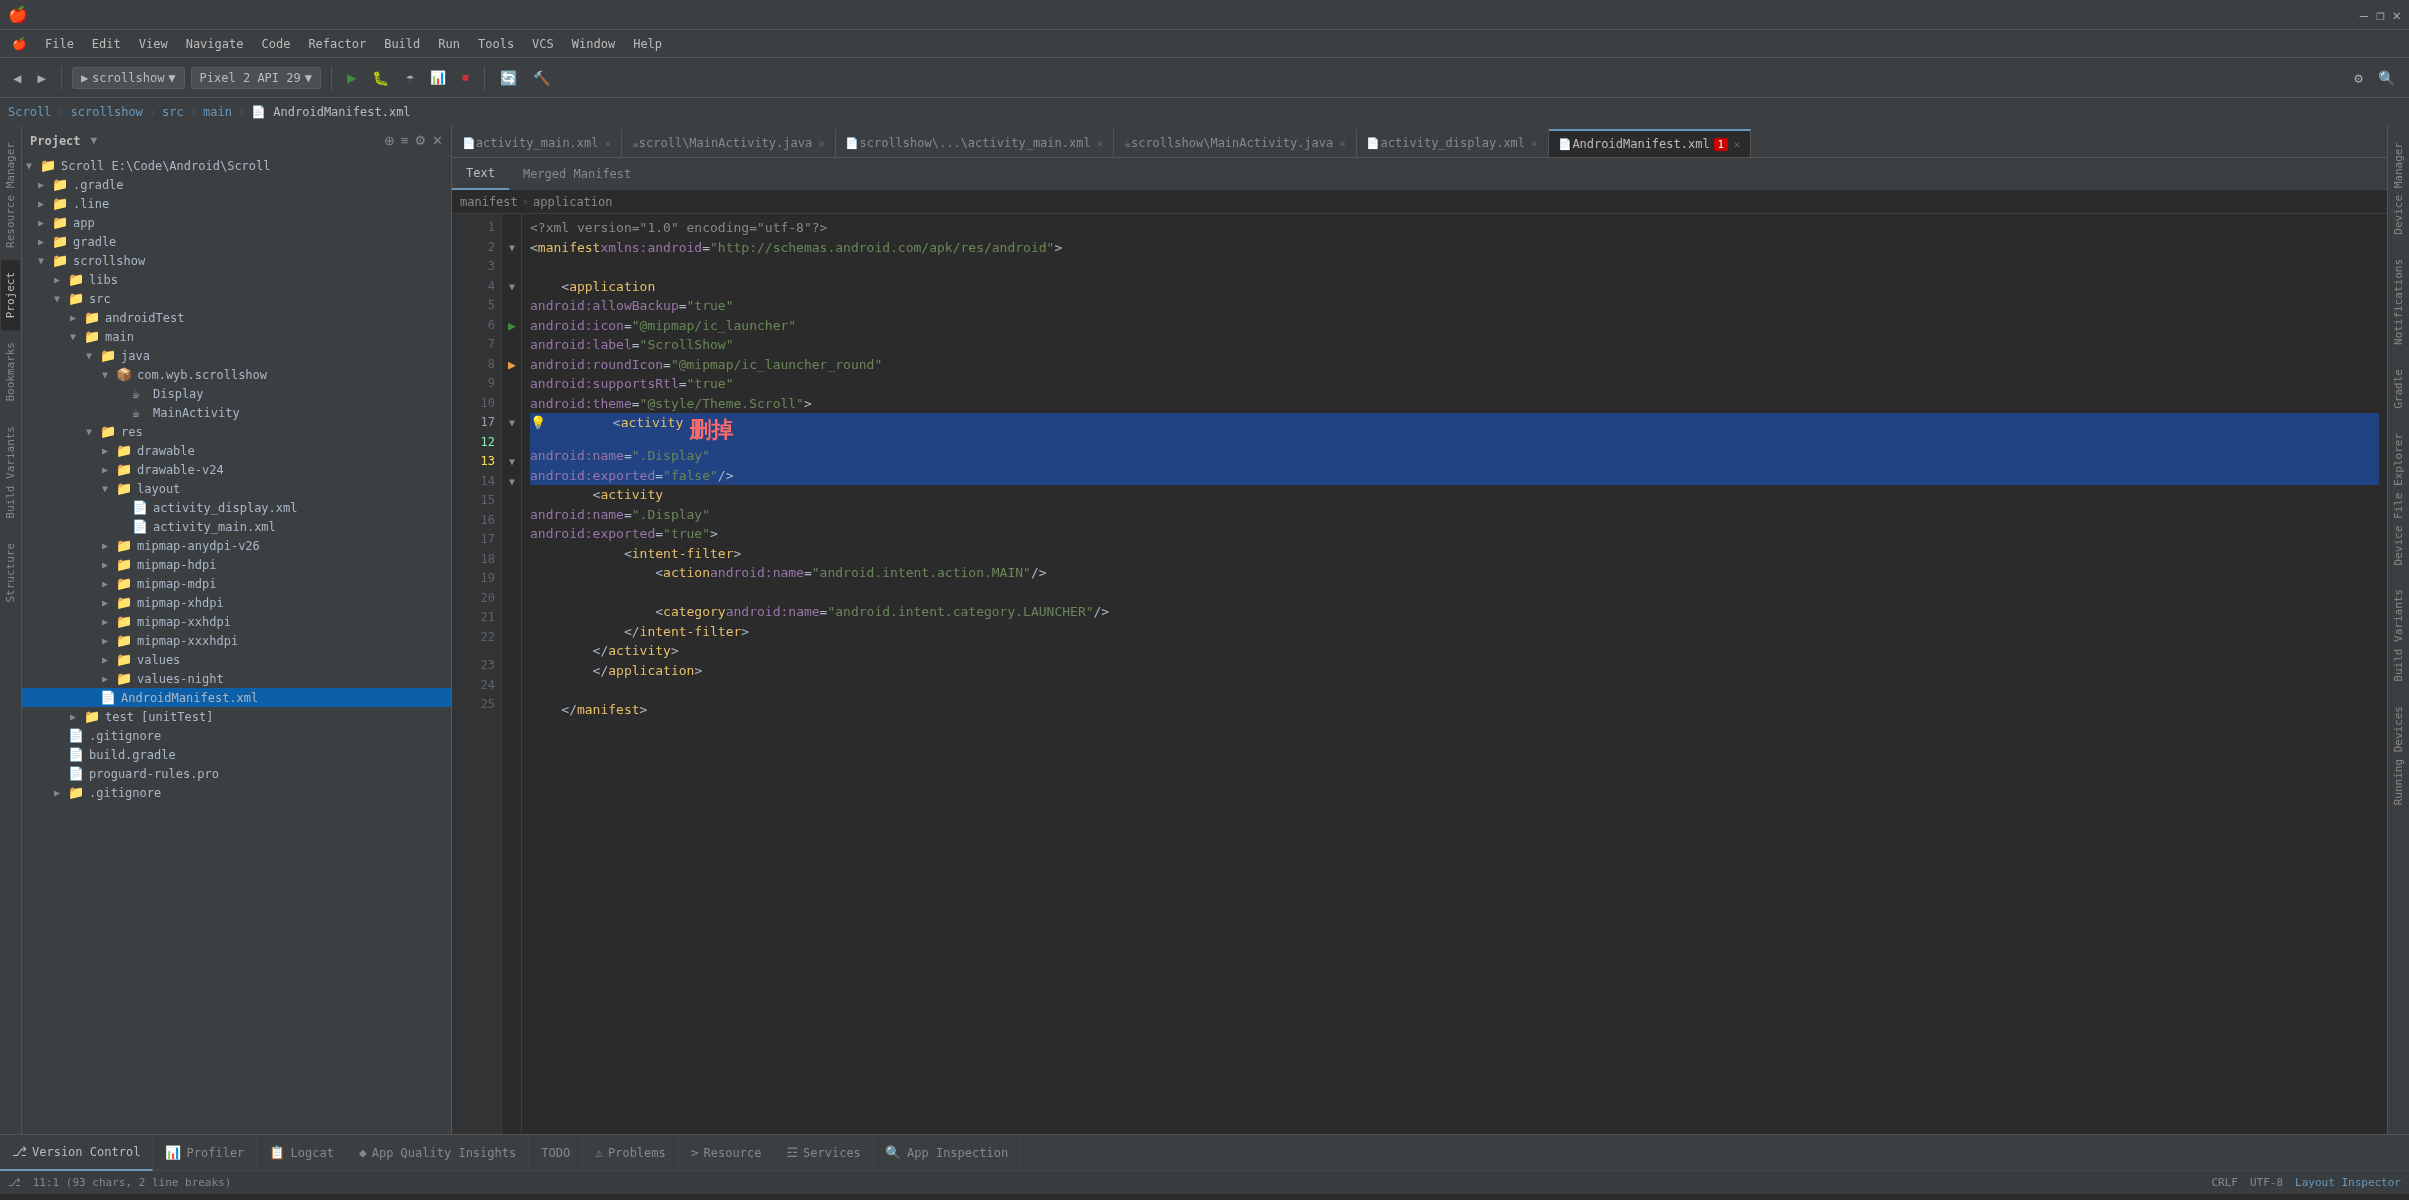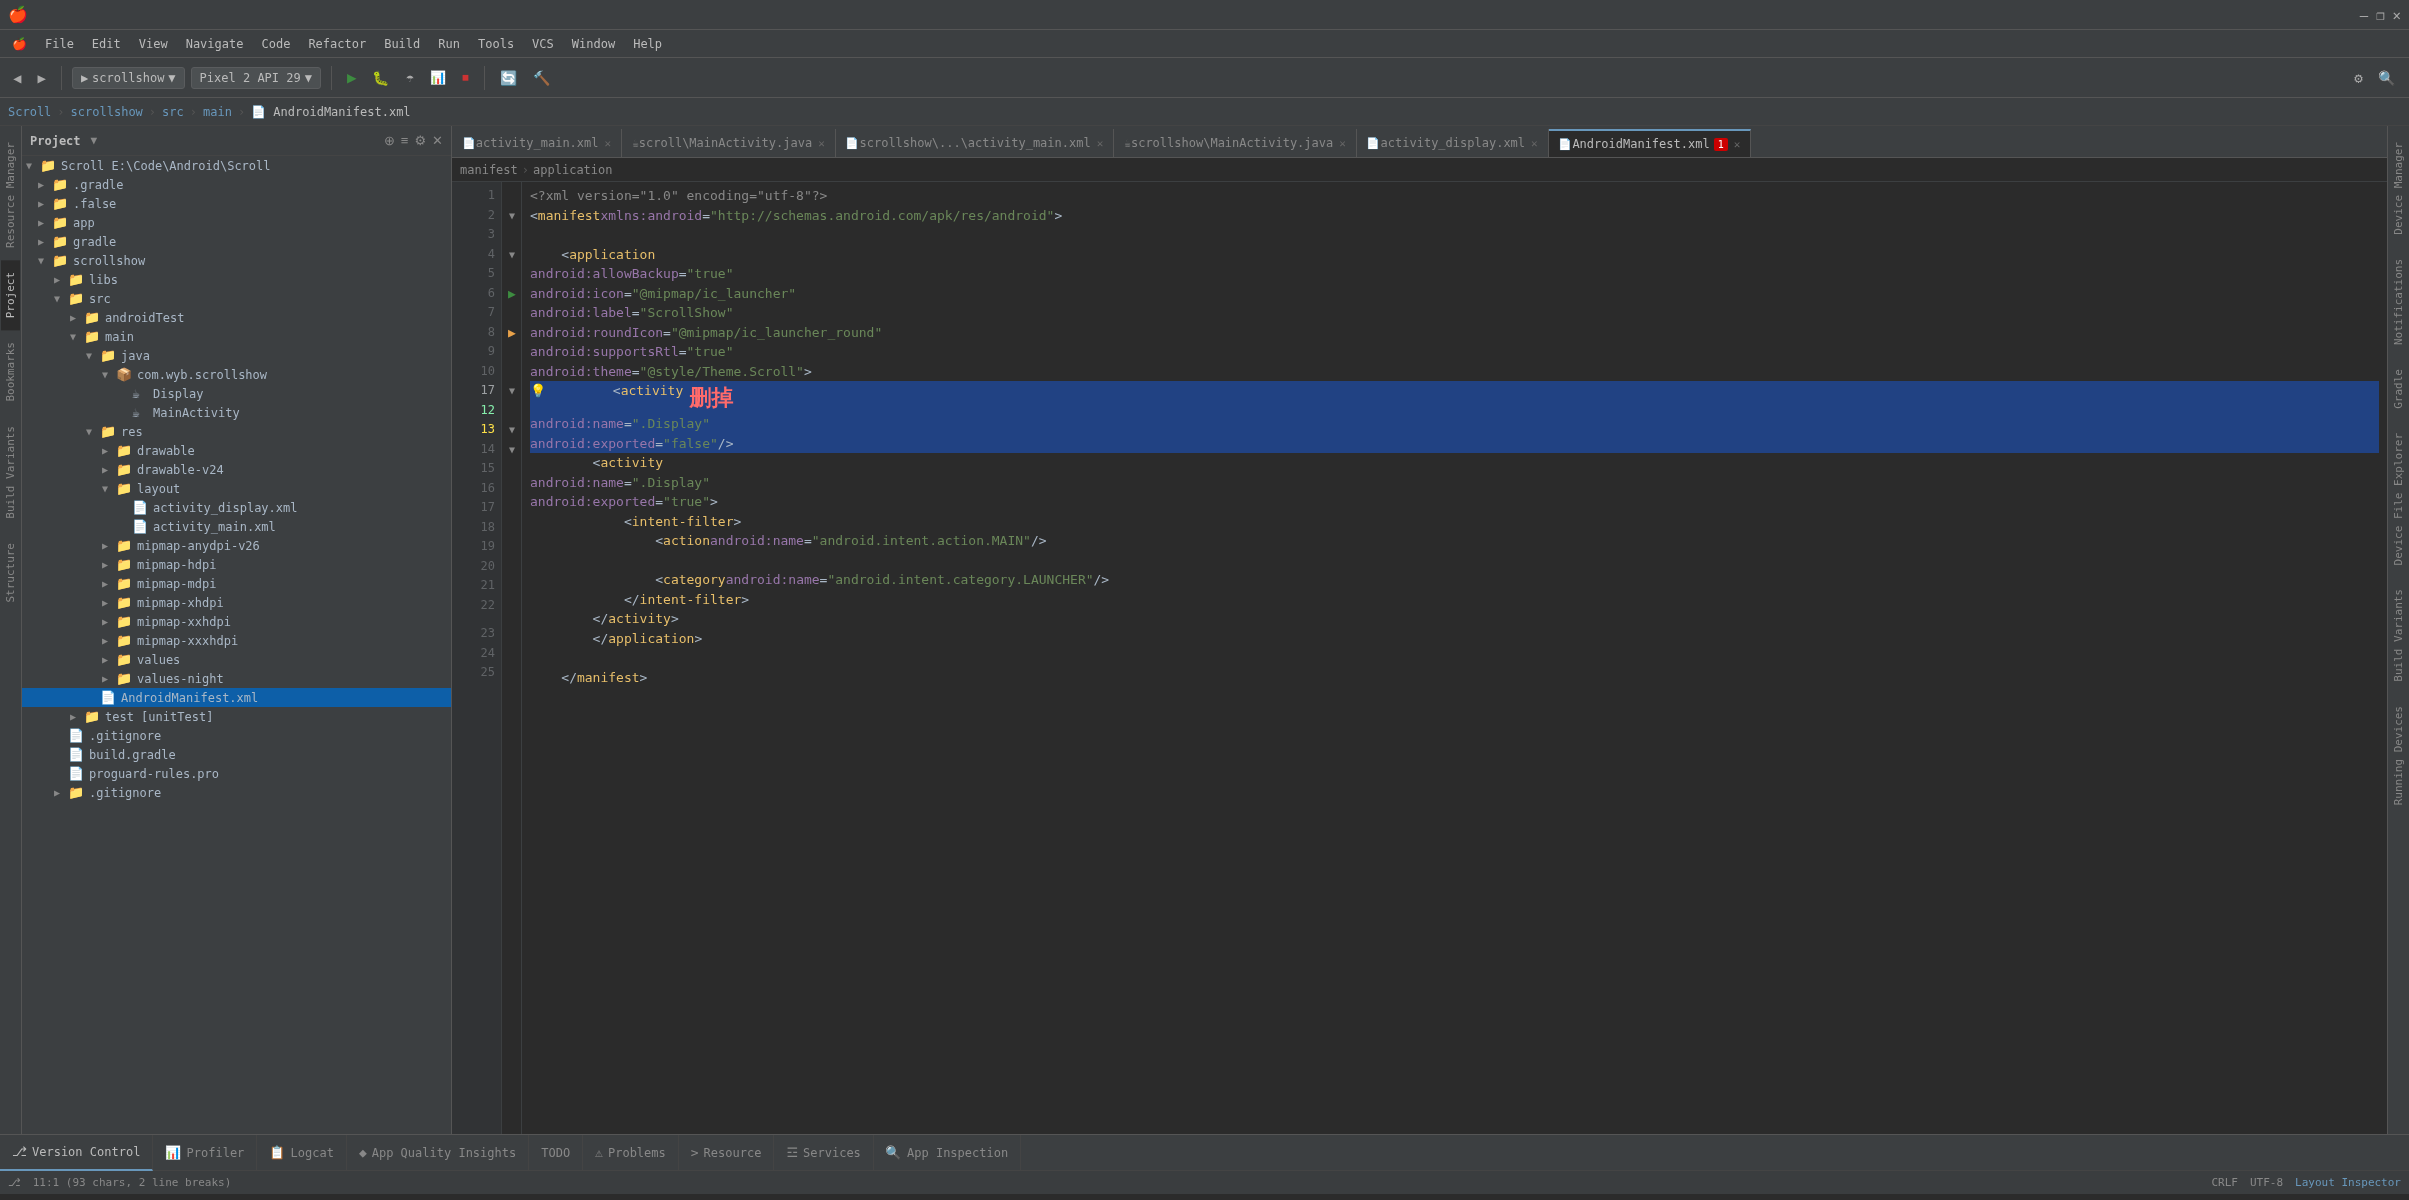--- a/index.html
+++ b/index.html
@@ -451,21 +451,21 @@
           <span>Scroll E:\Code\Android\Scroll</span>
         </div>
         <div class="tree-item tree-indent-1">
           <span class="tree-arrow">▶</span>
           <span class="tree-icon">📁</span>
           <span>.gradle</span>
         </div>
         <div class="tree-item tree-indent-1">
           <span class="tree-arrow">▶</span>
           <span class="tree-icon">📁</span>
-          <span>.false</span>
+          <span>.line</span>
         </div>
         <div class="tree-item tree-indent-1">
           <span class="tree-arrow">▶</span>
           <span class="tree-icon">📁</span>
           <span>app</span>
         </div>
         <div class="tree-item tree-indent-1">
           <span class="tree-arrow">▶</span>
           <span class="tree-icon">📁</span>
           <span>gradle</span>
@@ -647,20 +647,24 @@
           <span class="tab-close">✕</span>
         </div>
         <div class="editor-tab active">
           <span style="font-size: 11px;">📄 </span>
           <span>AndroidManifest.xml</span>
           <span class="error-badge">1</span>
           <span class="tab-close">✕</span>
         </div>
       </div>
 
+    <div id="manifest-bottom-tabs">
+      <div class="manifest-tab active">Text</div>
+      <div class="manifest-tab">Merged Manifest</div>
+    </div>
 
     <div id="breadcrumb2">
       <span style="color:#888;">manifest</span>
       <span style="color:#555;">›</span>
       <span style="color:#888;">application</span>
     </div>
 
     <div id="code-editor">
       <div id="line-numbers">
           <div style="line-height: 19.5px;">1</div>

